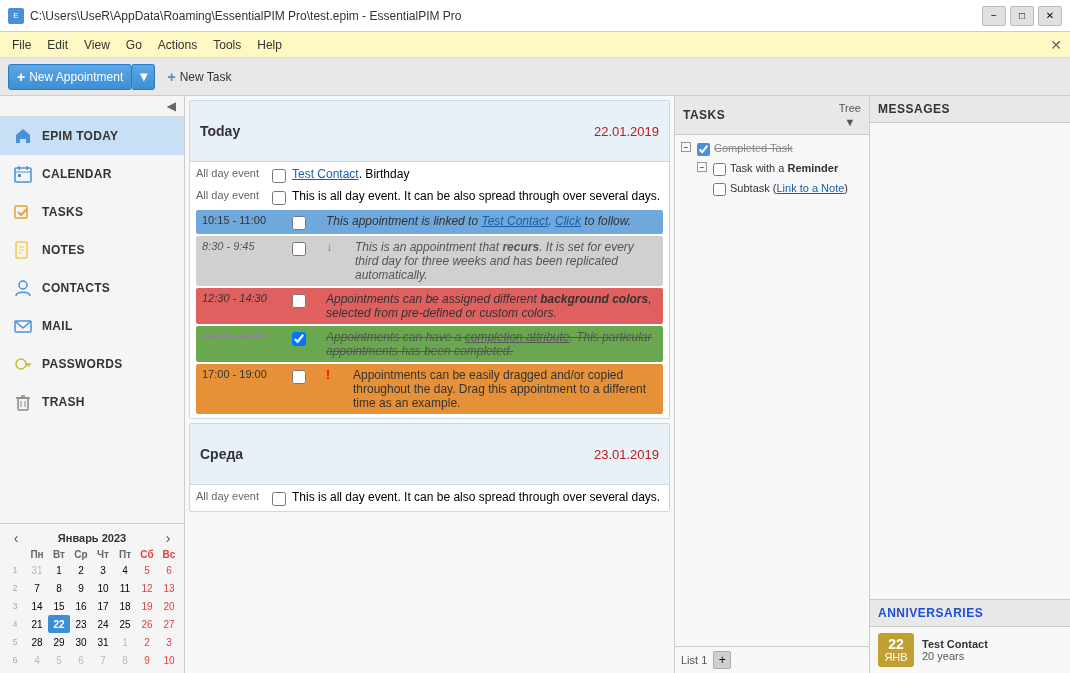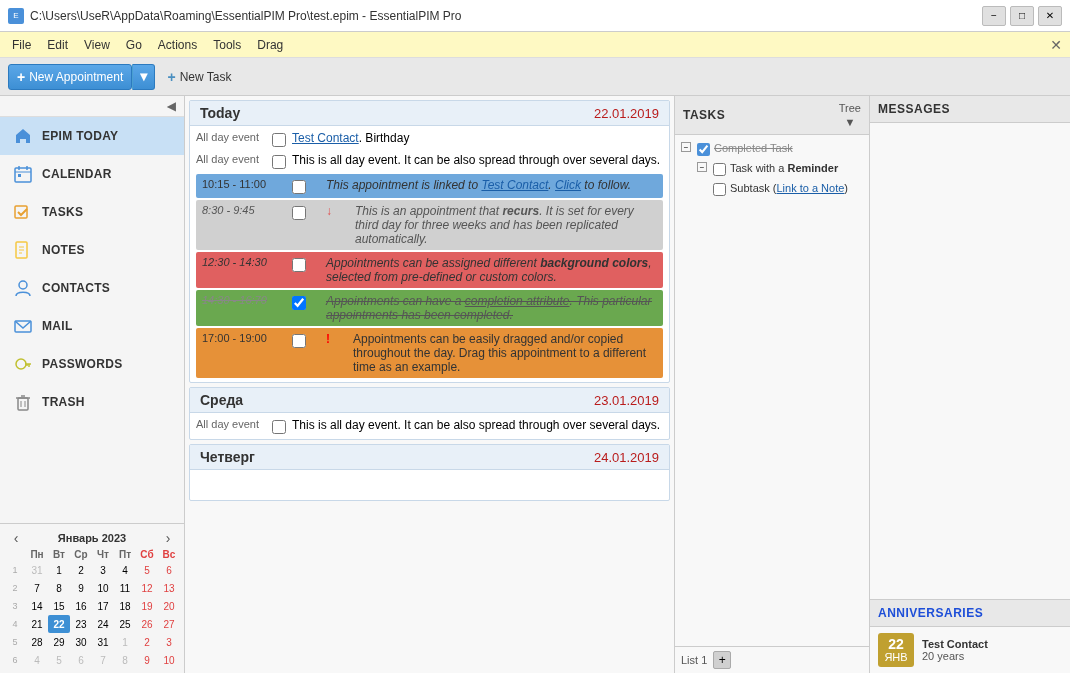--- a/index.html
+++ b/index.html
@@ -45,21 +45,21 @@
     .mini-cal-grid td.today { background: #3d8fd4; color: white; border-radius: 2px; font-weight: bold; }
     .mini-cal-grid td.other-month { color: #bbb; }
     .mini-cal-grid td.weekend { color: #e04040; }
 
     
     .agenda-tasks-layout { display: flex; flex: 1; overflow: hidden; }
 
     
     .agenda-panel { flex: 1; overflow-y: auto; background: #f8f8f8; border-right: 1px solid #ccc; }
     .day-section { background: white; margin: 4px; border: 1px solid #c8d8e8; border-radius: 2px; }
-    .day-header { display: flex; justify-content: space-between; align-items: center; padding: 4px 10px; background: #e8f0f8; border-bottom: 1px solid #c8d8e8; }
+    .day-header { display: flex; justify-content: space-between; align-items: center; padding: 22px 10px; background: #e8f0f8; border-bottom: 1px solid #c8d8e8; }
     .day-name { font-size: 14px; font-weight: 600; color: #333; }
     .day-date { font-size: 13px; color: #b91c1c; }
     .day-events { padding: 2px 0; }
     .event-row { display: flex; align-items: flex-start; padding: 3px 6px; gap: 6px; }
     .event-check { width: 14px; height: 14px; flex-shrink: 0; margin-top: 2px; }
     .event-content { flex: 1; font-size: 12px; }
     .event-block { margin: 2px 6px; border-radius: 2px; padding: 4px 6px; }
     .event-block.blue { background: #6fa8dc; color: #333; }
     .event-block.gray { background: #d0d0d0; color: #555; font-style: italic; }
     .event-block.red { background: #e06060; color: #333; font-style: italic; }
@@ -126,21 +126,21 @@
   </div>
 </div>
 
 <div class="menu-bar">
   <div class="menu-item">File</div>
   <div class="menu-item">Edit</div>
   <div class="menu-item">View</div>
   <div class="menu-item">Go</div>
   <div class="menu-item">Actions</div>
   <div class="menu-item">Tools</div>
-  <div class="menu-item">Drag</div>
+  <div class="menu-item">Help</div>
   <div class="close-x">✕</div>
 </div>
 
 <div class="toolbar">
   <div style="display:flex; align-items:stretch;">
     <button class="btn-new-appointment">
       <span style="font-size:14px;font-weight:bold;">+</span>
       <span>New Appointment</span>
     </button>
     <button class="btn-dropdown">
@@ -381,21 +381,21 @@
           <div class="event-block red">
             <div class="event-block-row">
               <span style="font-size:11px;width:70px;flex-shrink:0;">12:30 - 14:30</span>
               <input type="checkbox" class="event-check" style="">
               <span style="font-style:italic;color:#333;">Appointments can be assigned different <strong>background colors</strong>, selected from pre-defined or custom colors.</span>
             </div>
           </div>
 
           <div class="event-block green">
             <div class="event-block-row">
-              <span style="font-size:11px;width:70px;flex-shrink:0;text-decoration:line-through;color:#888;font-style:italic;">14:30 - 16:70</span>
+              <span style="font-size:11px;width:70px;flex-shrink:0;text-decoration:line-through;color:#888;">14:30 - 16:70</span>
               <input type="checkbox" class="event-check" checked="" style="">
               <span style="text-decoration:line-through;color:#555;font-style:italic;">Appointments can have a <u>completion attribute</u>. This particular appointments has been completed.</span>
             </div>
           </div>
 
           <div class="event-block orange">
             <div class="event-block-row">
               <span style="font-size:11px;width:70px;flex-shrink:0;">17:00 - 19:00</span>
               <input type="checkbox" class="event-check" style="">
               <span style="color:red;font-weight:bold;margin-right:3px;">!</span>
@@ -412,27 +412,20 @@
         </div>
         <div class="day-events">
           <div class="event-row">
             <span class="allday-label">All day event</span>
             <input type="checkbox" class="event-check" style="">
             <span class="event-content">This is all day event. It can be also spread through over several days.</span>
           </div>
         </div>
       </div>
 
-      <div class="day-section">
-        <div class="day-header">
-          <span class="day-name">Четверг</span>
-          <span class="day-date">24.01.2019</span>
-        </div>
-        <div class="day-events" style="min-height:30px;"></div>
-      </div>
 
     </div>
 
     <div class="tasks-panel">
       <div class="tasks-header">
         <span class="tasks-title">TASKS</span>
         <div class="tasks-view-btn">
           <span>Tree</span>
           <span>▼</span>
         </div>

